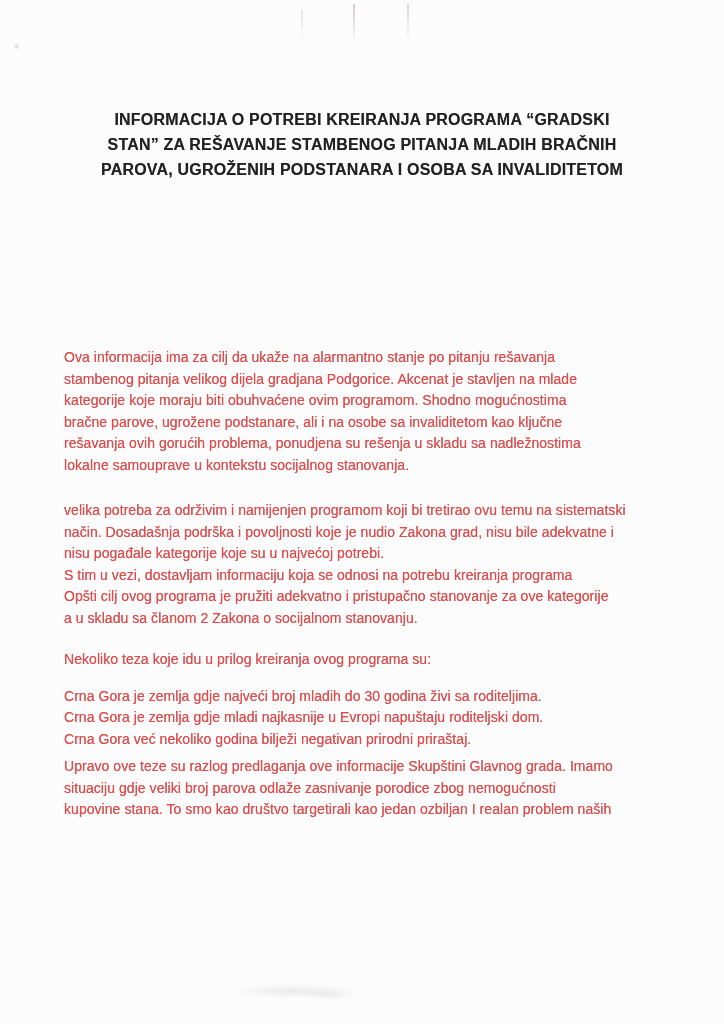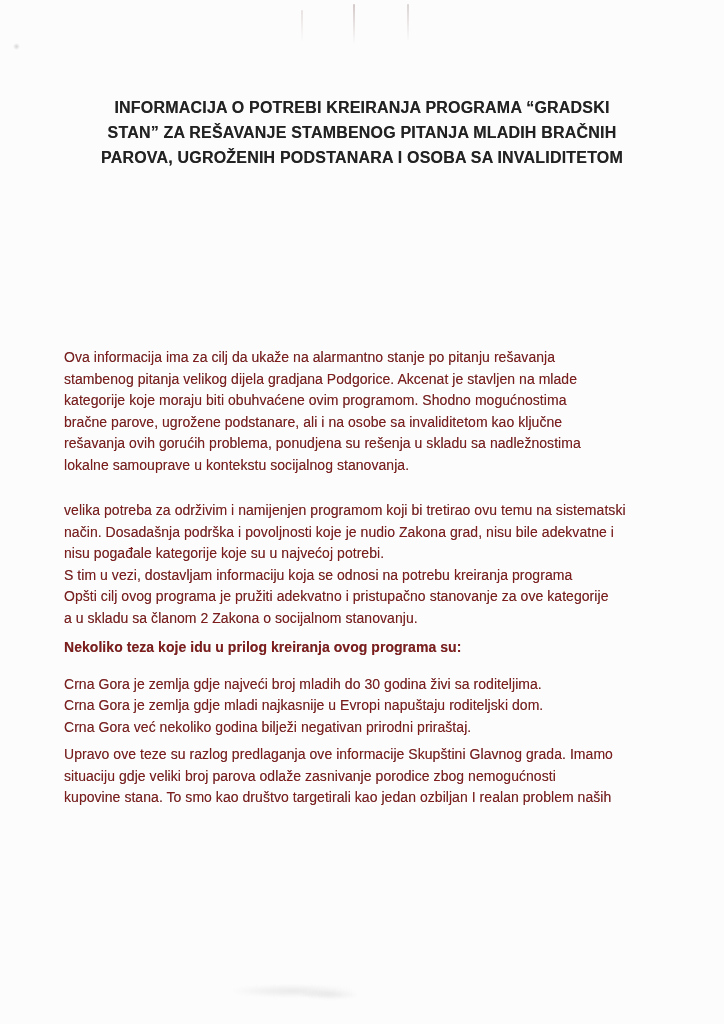--- a/index.html
+++ b/index.html
@@ -32,48 +32,48 @@
          background: radial-gradient(circle, rgba(120,120,120,.28), rgba(120,120,120,0) 70%); }
   .smudge { left: 228px; top: 984px; width: 130px; height: 14px;
             background: radial-gradient(ellipse at center, rgba(140,140,140,.16), rgba(140,140,140,0) 70%);
             filter: blur(1px); }
   .smudge2 { left: 300px; top: 990px; width: 60px; height: 10px;
              background: radial-gradient(ellipse at center, rgba(140,140,140,.14), rgba(140,140,140,0) 70%);
              filter: blur(1px); }
 
   
   .title {
-    margin: 0;
+    margin: 12px;
     padding-top: 95px;
     text-align: center;
     font-size: 16px;
     font-weight: bold;
     line-height: 25px;
     letter-spacing: 0.2px;
     color: #222222;
     text-shadow: 0 0 0.6px rgba(34,34,34,.55);
   }
   .title .tline { display: block; white-space: nowrap; }
 
   .body-text {
     position: absolute;
     left: 64px;
     top: 347px;
     right: 40px;
-    color: #7f1d1d;
+    color: #ef4444;
     font-size: 14px;
     line-height: 21.5px;
     letter-spacing: 0.05px;
     text-shadow: 0 0 0.55px rgba(45,45,45,.5);
   }
   .para { margin: 0; }
   .para .line { white-space: nowrap; }
   .p2 { margin-top: 24px; }
   .p3 { }
-  .p4 { margin-top: 8px; font-weight: bold; }
+  .p4 { margin-top: 20px; }
   .p5 { margin-top: 15px; }
   .p6 { margin-top: 6px; }
 </style>
 </head>
 <body>
 
 <div class="page">
 
   <div class="artifact vline v1"></div>
   <div class="artifact vline v2"></div>

